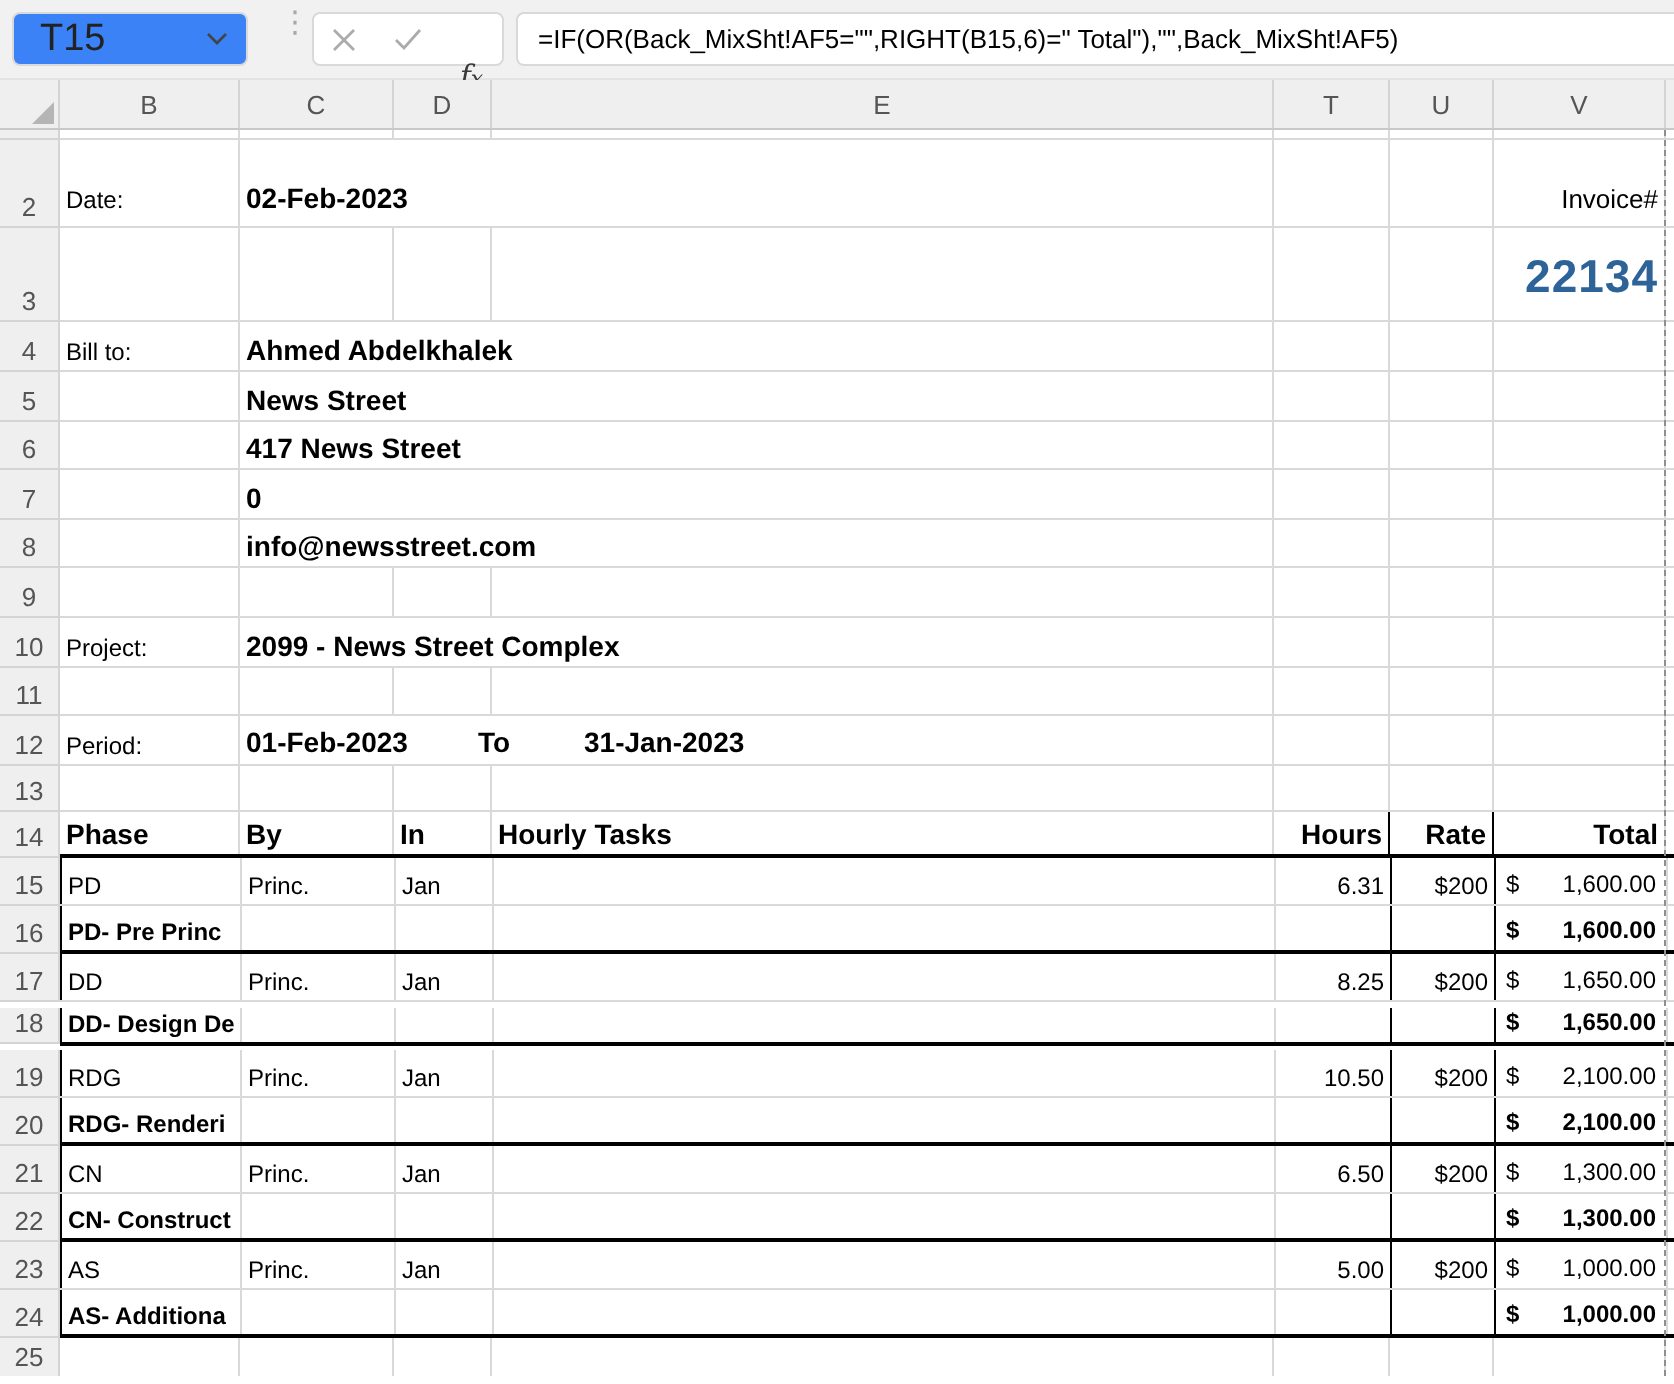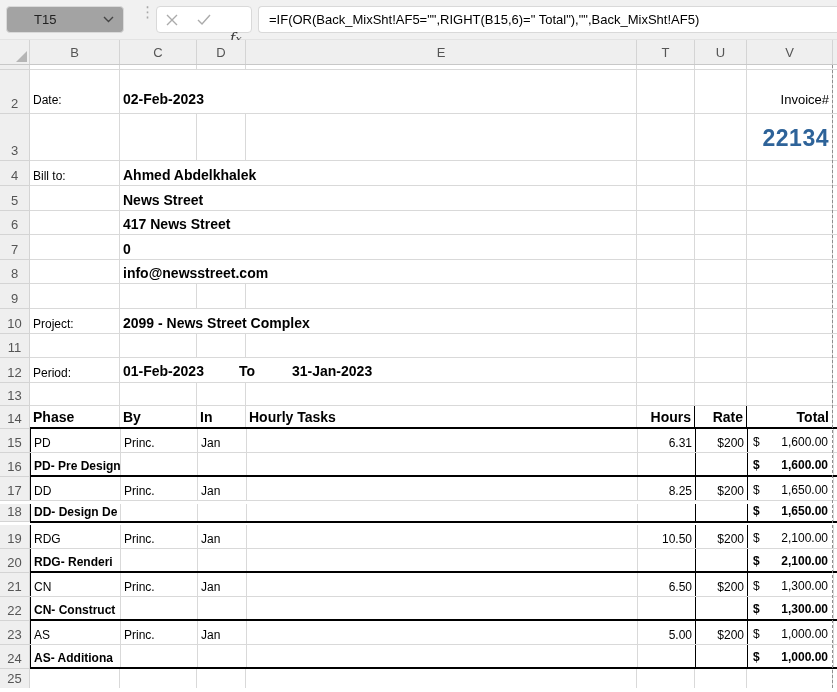--- a/index.html
+++ b/index.html
@@ -2,23 +2,23 @@
 <html><head>
 <meta charset="utf-8">
 <style>
   * { margin:0; padding:0; box-sizing:border-box; }
   html,body { background:#fff; }
   body { font-family:"Liberation Sans", sans-serif; width:837px; }
   .app { width:837px; height:692px; position:relative; background:#fff; overflow:hidden; }
 
   
   .fbar { height:40px; background:#f1f1f1; display:flex; align-items:center; position:relative; border-bottom:1px solid #e3e3e3;}
-  .namebox { position:absolute; left:6px; top:6px; width:118px; height:27px; background:#a3a3a3;
+  .namebox { position:absolute; left:6px; top:6px; width:118px; height:27px; background:#3b82f6;
              border:1px solid #d9d9d9; border-radius:4px; display:flex; align-items:center;
-             font-size:13px; color:#222; padding-left:27px; }
+             font-size:19px; color:#222; padding-left:13px; }
   .namebox .chev { margin-left:auto; margin-right:9px; display:flex; align-items:center; }
   .vdots { position:absolute; left:140px; top:8px; color:#a8a8a8; font-size:15px; letter-spacing:0; line-height:8px; }
   .fxgroup { position:absolute; left:156px; top:6px; width:96px; height:27px; background:#fff;
              border:1px solid #d9d9d9; border-radius:4px; display:flex; align-items:center; justify-content:space-around; }
   .fxgroup .fx { font-family:"DejaVu Serif", serif; font-style:italic; font-size:15px; color:#3a3a3a;margin-top:37px; }
   .finput { position:absolute; left:258px; top:6px; right:0; height:27px; background:#fff;
             border:1px solid #d9d9d9; border-right:none; border-radius:4px 0 0 4px; display:flex; align-items:center;
             font-size:13px; color:#000; padding-left:10px; white-space:nowrap; overflow:hidden; }
 
   
@@ -288,21 +288,21 @@
         <div class="c wV acc">
           <span>$</span>
           <span>1,600.00</span>
         </div>
       </div>
     </div>
 
     <div class="row thick" style="height:24px;">
       <div class="rh">16</div>
       <div class="cells">
-        <div class="c wB b bkl">PD- Pre Design</div>
+        <div class="c wB b bkl">PD- Pre Princ</div>
         <div class="c wC"></div>
         <div class="c wD"></div>
         <div class="c wE"></div>
         <div class="c wT bkr"></div>
         <div class="c wU bkr"></div>
         <div class="c wV acc b">
           <span>$</span>
           <span>1,600.00</span>
         </div>
       </div>

